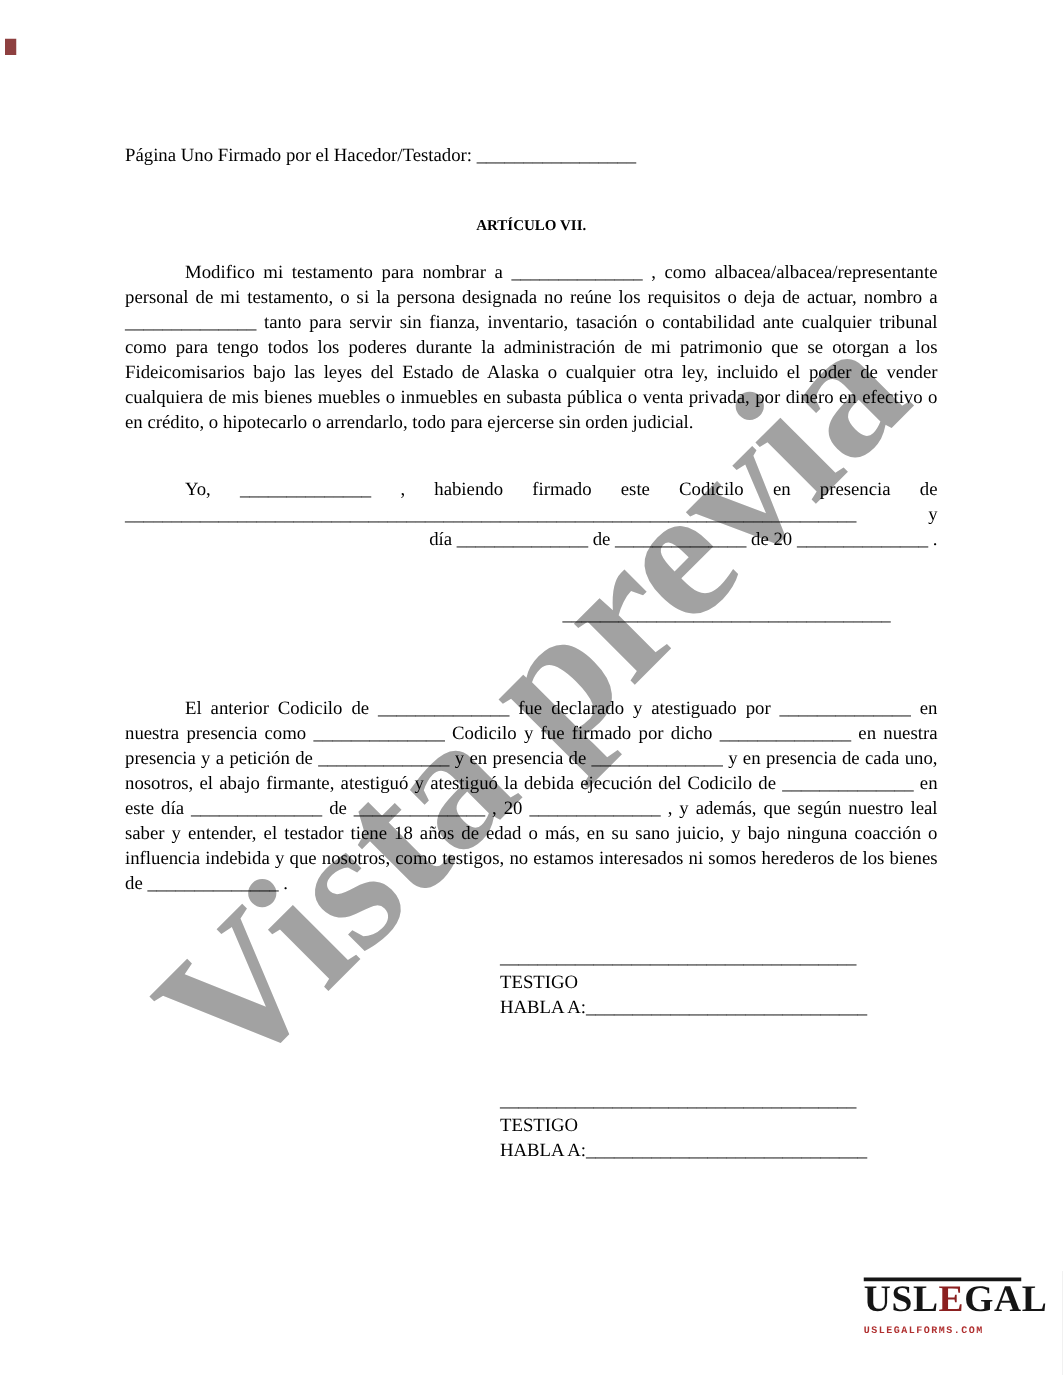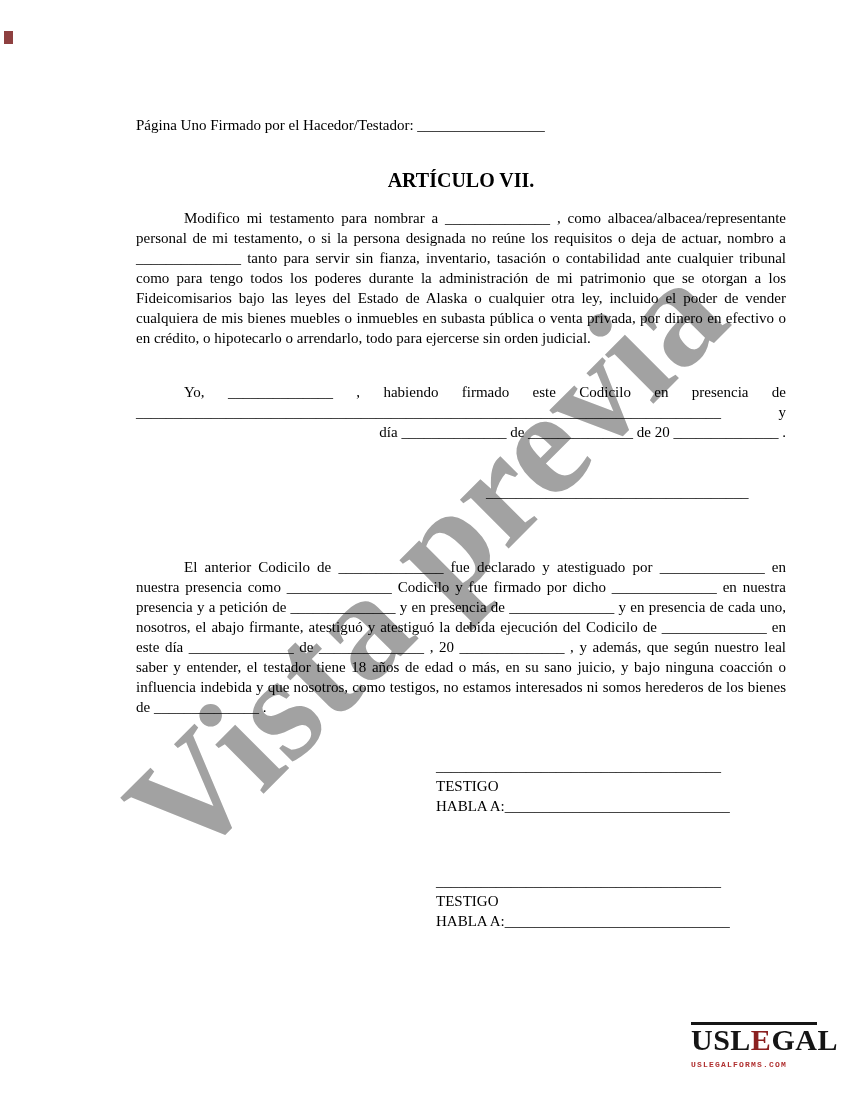--- a/index.html
+++ b/index.html
@@ -38,25 +38,24 @@
     opacity: 0.85;
     z-index: 2;
   }
   .content {
     position: absolute;
     left: 100px;
     top: 0;
     width: 650px;
     height: 100%;
     z-index: 1;
-    margin-left: 36px;
   }
   .block { position: absolute; left: 0; right: 0; }
   #header-line   { top: 115px; }
-  #article-title { top: 170px; text-align: center; font-weight: bold; font-size: 20px; }
+  #article-title { top: 170px; text-align: center; font-weight: bold; font-size: 12px; }
   #p1 { top: 208px; text-align: justify; text-indent: 48px; }
   #p2 { top: 382px; }
   .jline  { text-align: justify; text-align-last: justify; }
   .indent { text-indent: 48px; }
   .leftline { text-align: right; }
   #sig { top: 482px; left: 350px; right: auto; width: 290px; }
   #p3 { top: 557px; text-align: justify; text-indent: 48px; }
   .witness { left: 300px; right: auto; width: 330px; }
   #witness1 { top: 756px; }
   #witness2 { top: 871px; }

